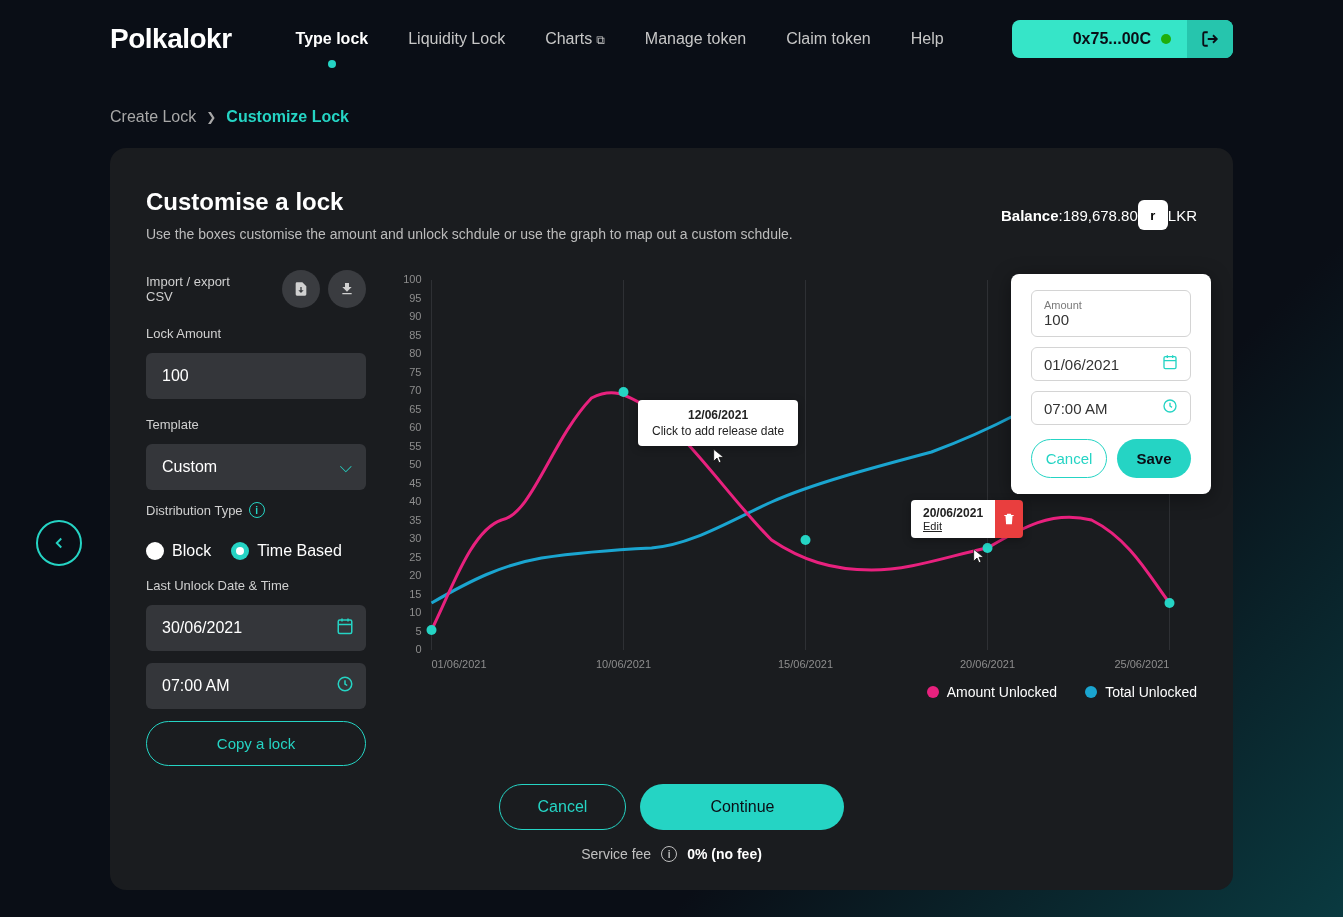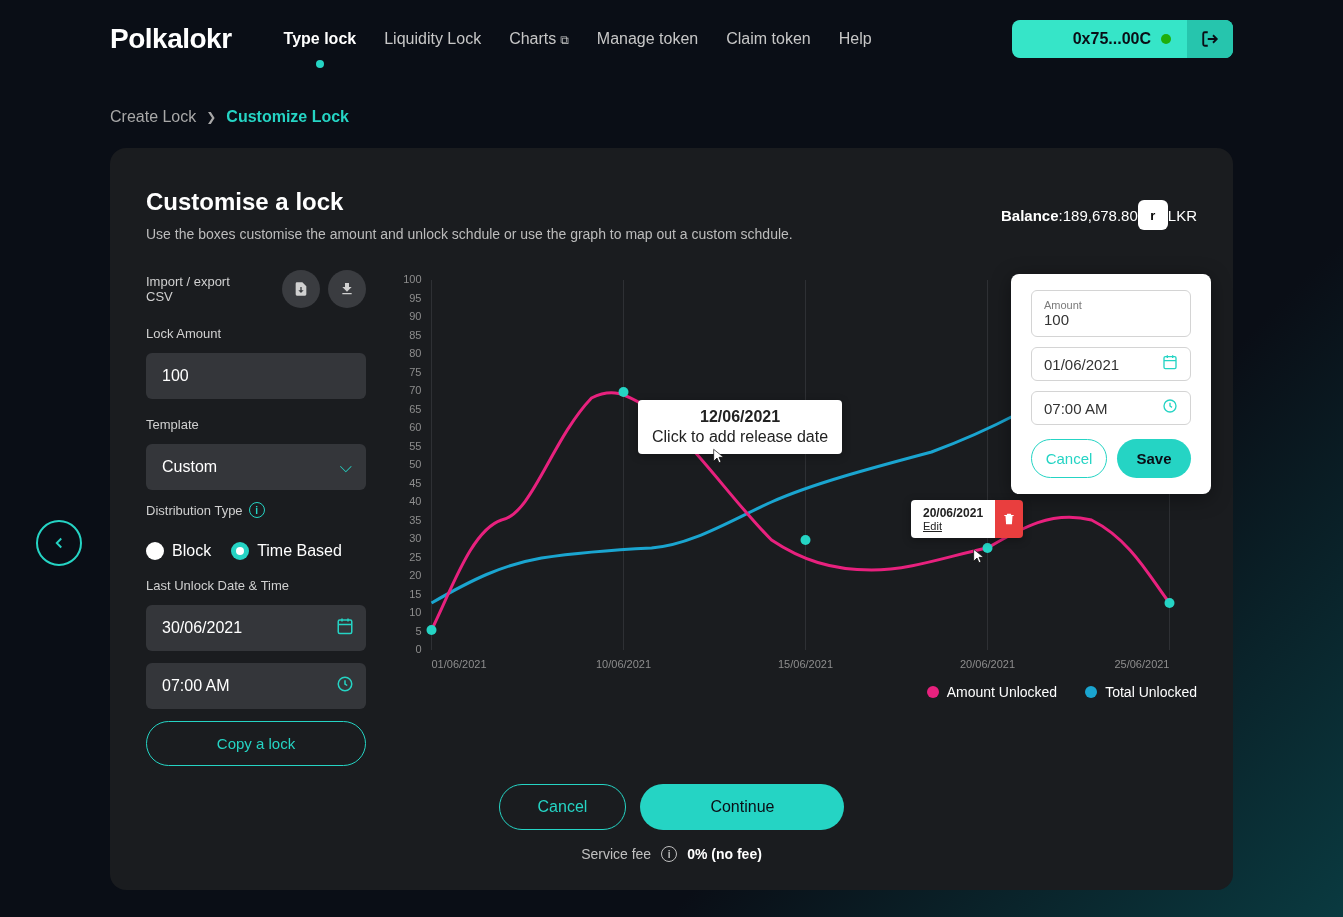--- a/index.html
+++ b/index.html
@@ -10,21 +10,21 @@
   color: #fff;
   width: 1343px;
   height: 917px;
   overflow: hidden;
   position: relative;
 }
 .topnav {
   display: flex;
   align-items: center;
   padding: 20px 110px 0 110px;
-  gap: 28px;
+  gap: 40px;
 }
 .logo {
   font-size: 28px;
   font-weight: 800;
   letter-spacing: -0.5px;
   margin-right: 24px;
 }
 .nav-item {
   font-size: 16px;
   color: #c7c7c7;
@@ -146,21 +146,21 @@
 .chart-area{flex:1;position:relative;}
 .chart-svg{width:100%;height:400px;}
 .axis-label{font-size:11px;fill:#8d8d8d;}
 .grid-line{stroke:#2e3034;stroke-width:1;}
 .line-pink{stroke:#e8217e;stroke-width:3;fill:none;}
 .line-blue{stroke:#1aa5d0;stroke-width:3;fill:none;}
 .dot{fill:#25d4c4;}
 .tooltip1{
   position:absolute;left:252px;top:130px;
   background:#fff;color:#222;padding:8px 14px;border-radius:4px;
-  font-size:16px;text-align:center;box-shadow:0 2px 8px rgba(0,0,0,.3);white-space:nowrap;
+  font-size:12px;text-align:center;box-shadow:0 2px 8px rgba(0,0,0,.3);white-space:nowrap;
 }
 .tooltip1 .date{font-weight:700;margin-bottom:2px;}
 .edit-popup{
   position:absolute;right:-14px;top:4px;
   background:#fff;border-radius:8px;padding:16px 20px;width:200px;
   box-shadow:0 4px 20px rgba(0,0,0,.4);
   display:flex;flex-direction:column;gap:10px;
 }
 .popup-field{
   border:1px solid #d4d4d4;border-radius:6px;padding:6px 12px;

